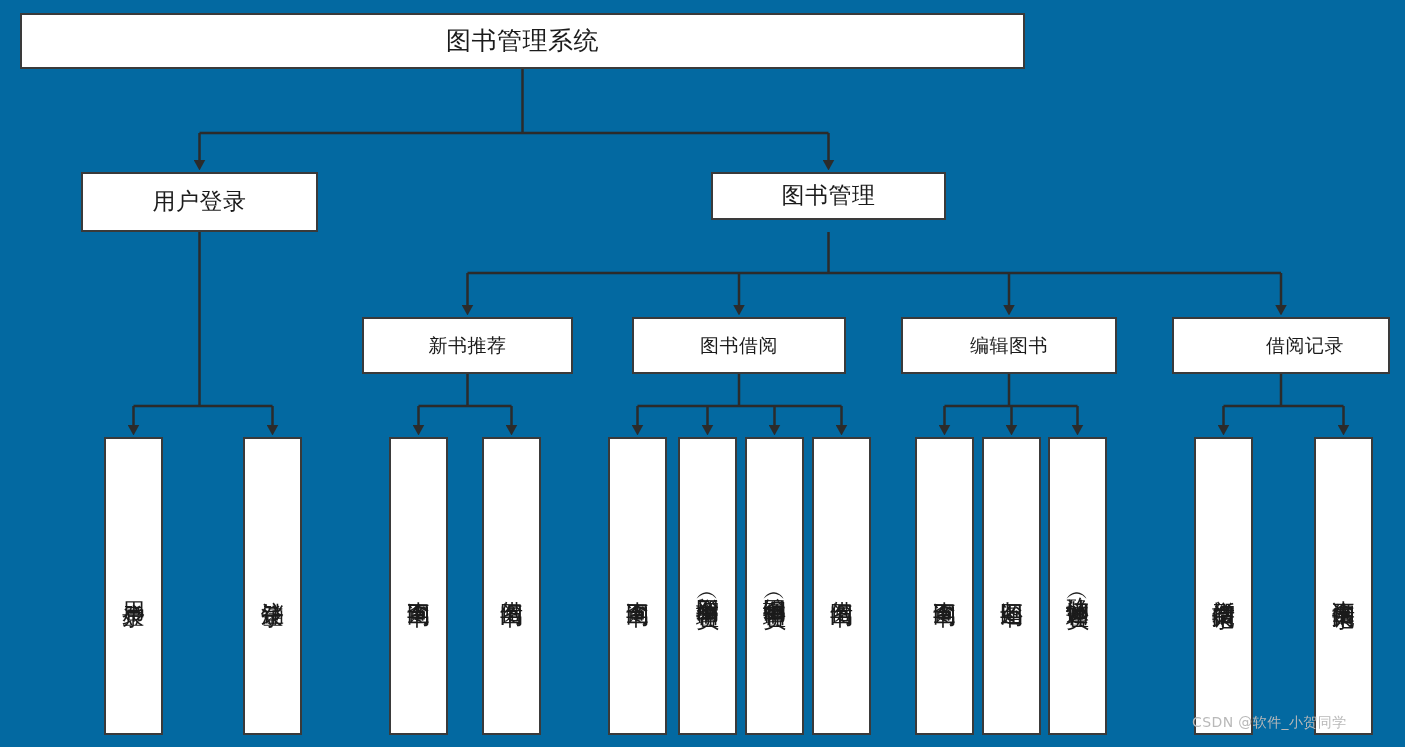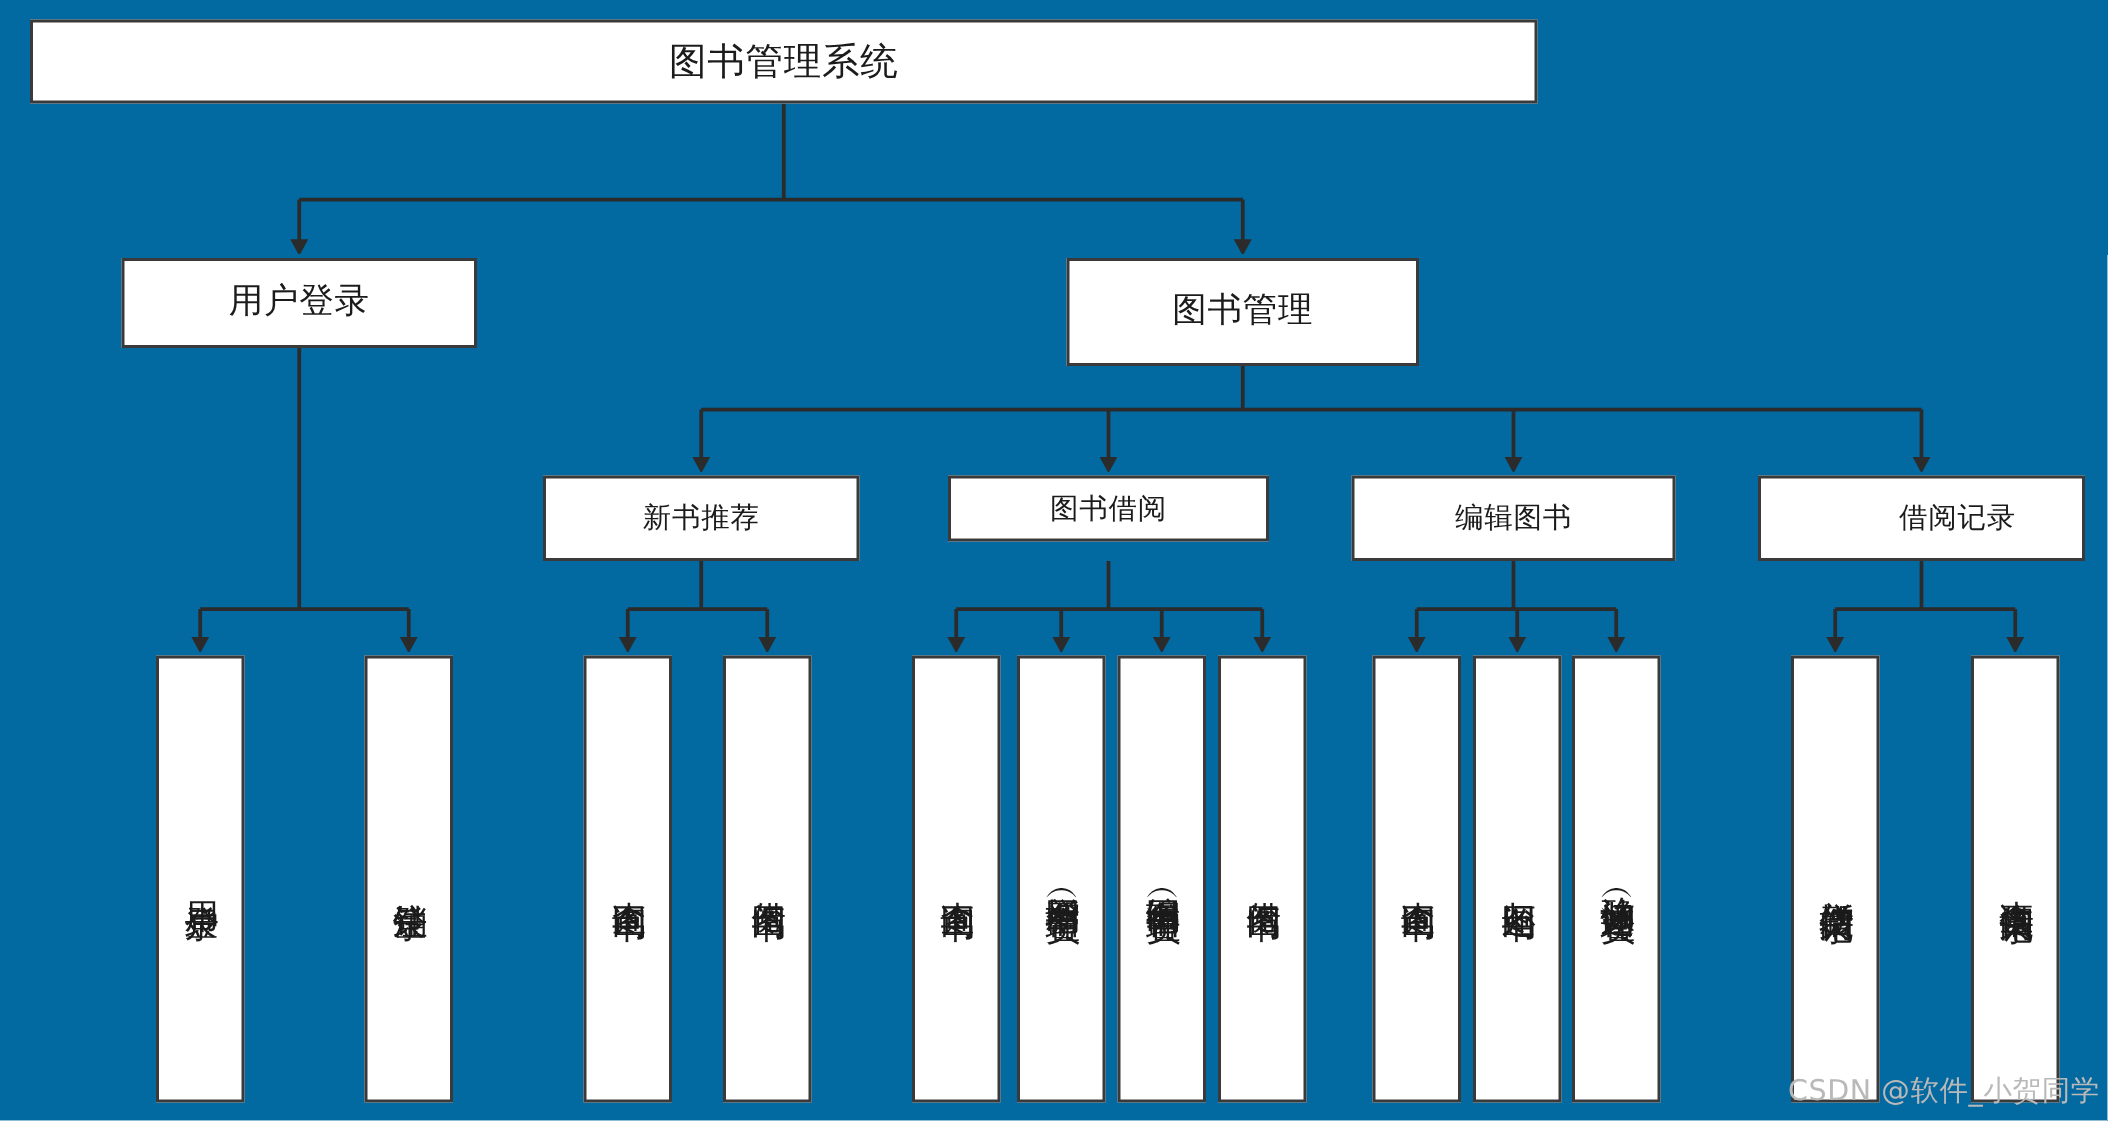--- a/index.html
+++ b/index.html
@@ -51,21 +51,21 @@
     font-size: 23px;
     writing-mode: vertical-rl;
     text-orientation: upright;
     line-height: 1.0;
     letter-spacing: 1.5px;
     white-space: nowrap;
   }
   #watermark {
     position: absolute;
     color: #b9b9b9;
-    font-size: 19px;
+    font-size: 14px;
     white-space: nowrap;
     letter-spacing: 0.4px;
     pointer-events: none;
   }
 </style>
 </head>
 <body>
 
 <div id="diagram-root">
 
@@ -112,27 +112,27 @@
       </g>
   </svg>
 
   <div id="nodes-layer">
       <div class="node-box level-0" style="left: 20px; top: 13px; width: 1005px; height: 56px;">
         <span class="node-label">图书管理系统</span>
       </div>
       <div class="node-box level-1" style="left: 81px; top: 172px; width: 237px; height: 60px;">
         <span class="node-label">用户登录</span>
       </div>
-      <div class="node-box level-1" style="left: 711px; top: 172px; width: 235px; height: 72px;">
+      <div class="node-box level-1" style="left: 711px; top: 172px; width: 235px; height: 48px;">
         <span class="node-label">图书管理</span>
       </div>
       <div class="node-box level-2" style="left: 362px; top: 317px; width: 211px; height: 57px;">
         <span class="node-label">新书推荐</span>
       </div>
-      <div class="node-box level-2" style="left: 632px; top: 317px; width: 214px; height: 44px;">
+      <div class="node-box level-2" style="left: 632px; top: 317px; width: 214px; height: 57px;">
         <span class="node-label">图书借阅</span>
       </div>
       <div class="node-box level-2" style="left: 901px; top: 317px; width: 216px; height: 57px;">
         <span class="node-label">编辑图书</span>
       </div>
       <div class="node-box level-2" style="left: 1172px; top: 317px; width: 218px; height: 57px; padding-left: 48px;">
         <span class="node-label">借阅记录</span>
       </div>
       <div class="node-box level-3" style="left: 104px; top: 437px; width: 59px; height: 298px;">
         <span class="node-label">用户登录</span>

